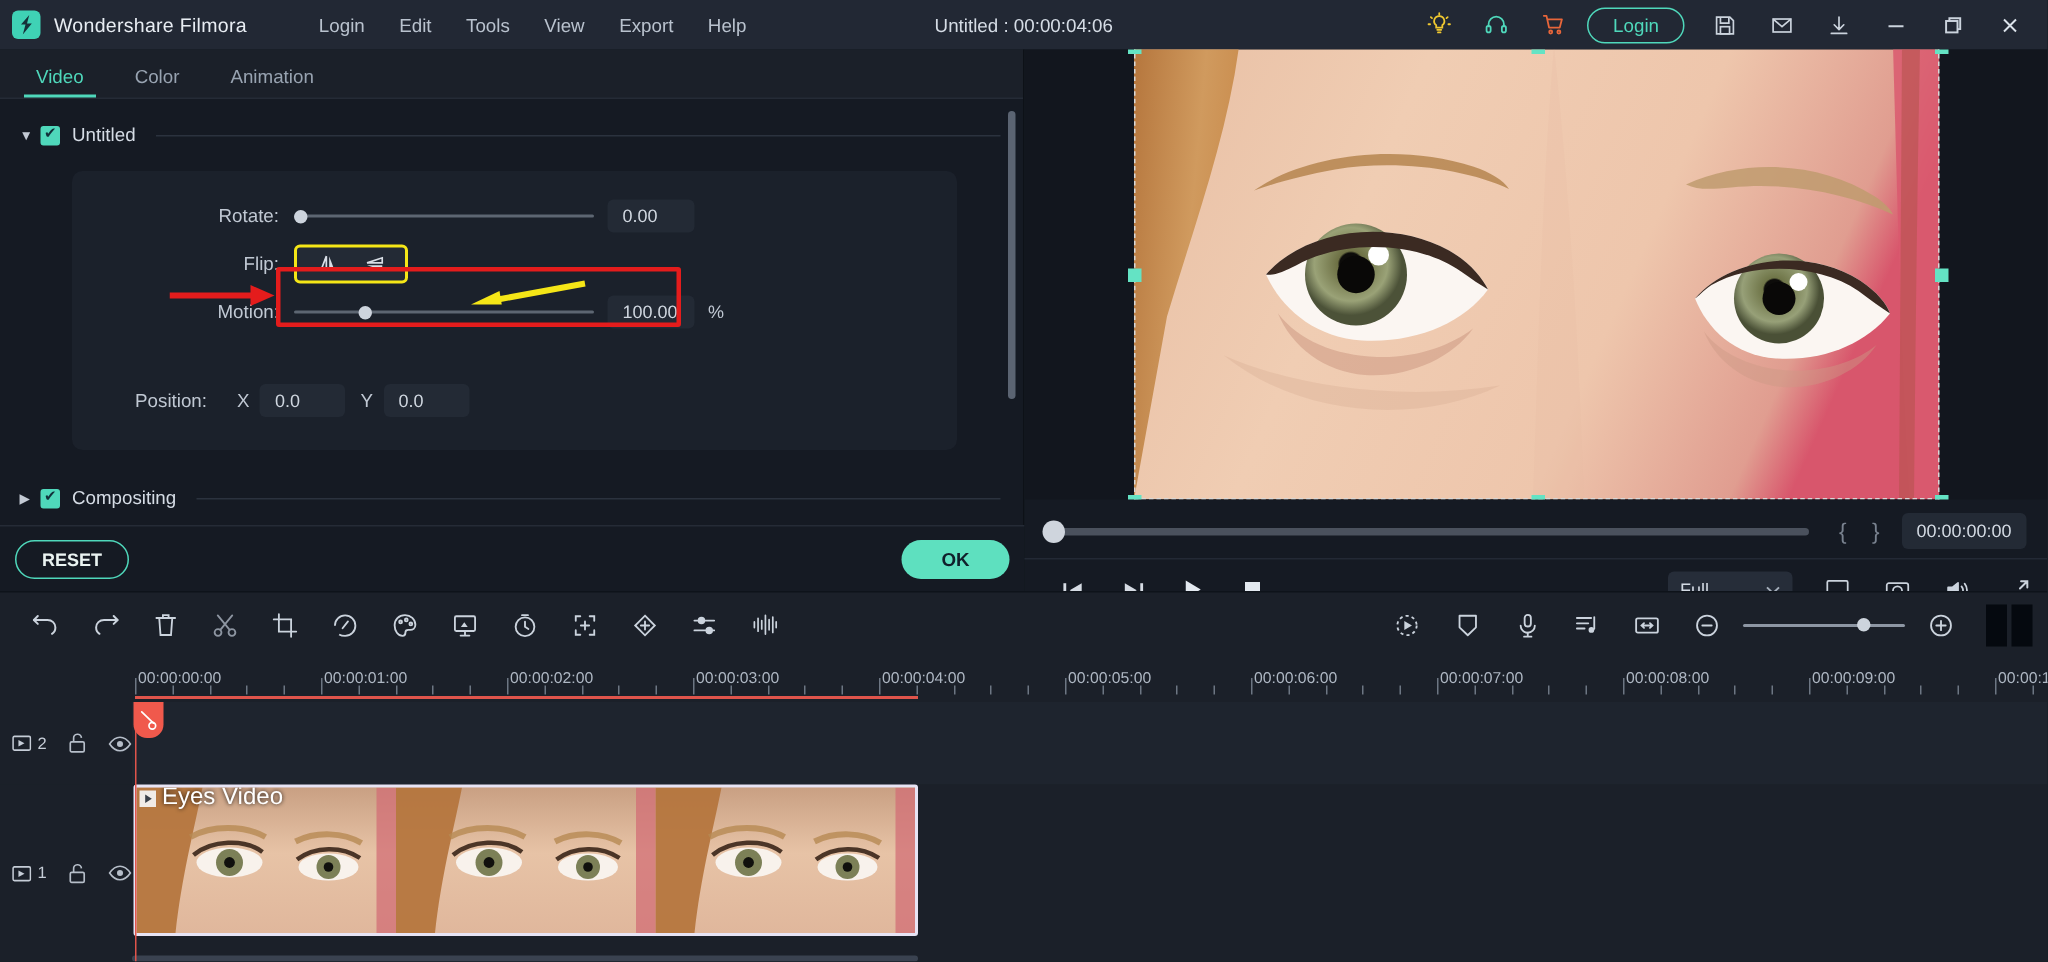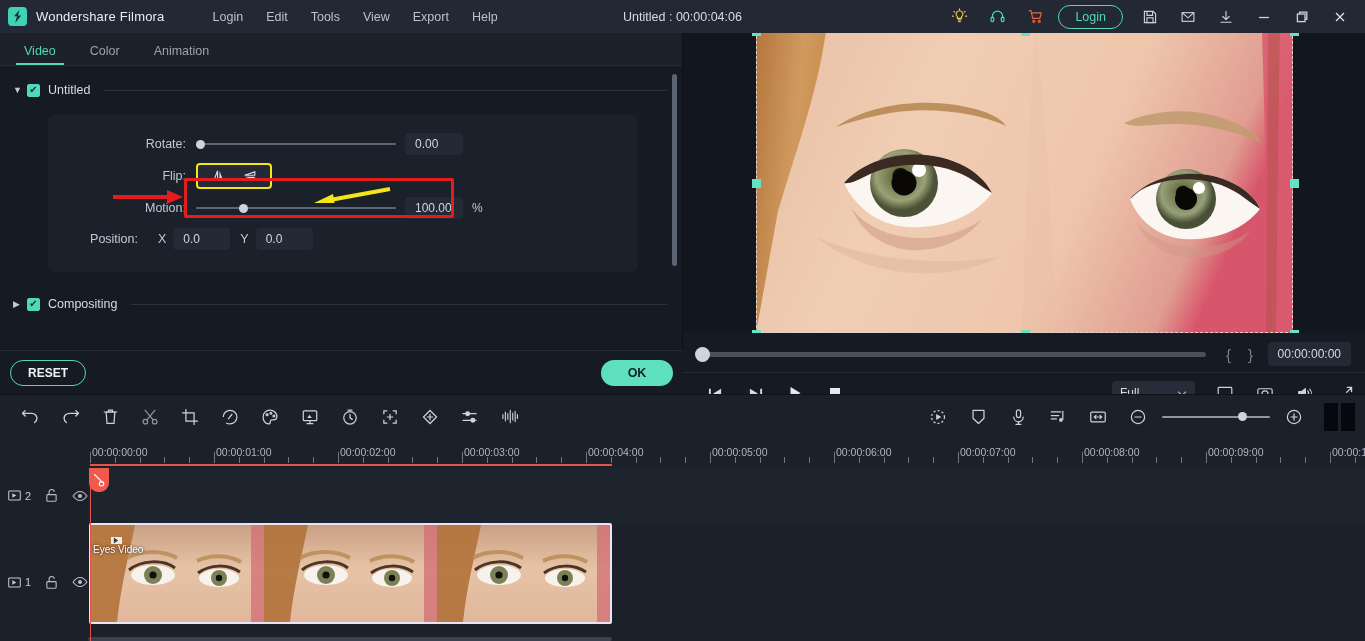--- a/index.html
+++ b/index.html
@@ -88,21 +88,21 @@
   .pct { margin-left:9px; font-size:12px; color:#c0c8d3; }
 
   .flipwrap { display:flex; align-items:center; gap:0px; }
   .flipbtns {
     display:flex; align-items:center; background:#232a35; border-radius:4px;
     height:26px; padding:0 4px; border:2.5px solid #f5e617;
   }
   .flipbtn { width:32px; height:22px; display:flex; align-items:center; justify-content:center; }
   .flipbtn svg { display:block; }
 
-  .posrow { display:flex; align-items:center; height:30px; }
+  .posrow { display:flex; align-items:center; height:30px;margin-top:28px; }
   .axis { font-size:12.5px; color:#c0c8d3; margin:0 7px 0 10px; }
 
   
   .red-box {
     position:absolute; left:184px; top:145px; width:270px; height:40px;
     border:3px solid #e41c1c; border-radius:2px; pointer-events:none;
   }
   .red-arrow { position:absolute; left:113px; top:156px; width:72px; height:16px; pointer-events:none; }
   .yellow-arrow { position:absolute; left:312px; top:152px; width:80px; height:24px; pointer-events:none; }
 
@@ -174,23 +174,23 @@
   .track-head { position:absolute; left:0; width:88px; height:100%;
      display:flex; align-items:center; background:#1b2029; }
   .th-num { display:flex; align-items:center; gap:4px; margin-left:8px; font-size:11px; color:#c6cdd7; }
   .th-ic { width:26px; display:flex; align-items:center; justify-content:center; }
 
   .clip {
     position:absolute; border:2px solid #e7e4f5; border-radius:2px; overflow:hidden;
     background:#c9a189;
   }
   .clip-label {
-    position:absolute; left:0; top:12px; height:14px; display:flex; align-items:center;
-    padding:0 4px 0 2px; font-size:10px; color:#ffffff;
-    text-shadow:0 0 3px rgba(0,0,0,.9); z-index:3;flex-direction:column;
+    position:absolute; left:0; top:0; height:14px; display:flex; align-items:center;
+    padding:0 4px 0 2px; font-size:16px; color:#ffffff;
+    text-shadow:0 0 3px rgba(0,0,0,.9); z-index:3;
   }
   .clip-play { width:11px; height:11px; background:rgba(245,245,245,.92); margin-right:4px;
      display:flex; align-items:center; justify-content:center; }
   .playhead { position:absolute; top:0; width:1px; background:#e0544b; z-index:9; }
   .ph-marker { position:absolute; width:20px; height:24px; background:#f0594c;
      border-radius:0 0 9px 9px; left:0px; top:0; display:flex; align-items:center; justify-content:center;}
   .red-progress { position:absolute; height:2px; background:#e0544b; }
   .hscroll { position:absolute; left:88px; bottom:0; height:4px; background:#3a4250; border-radius:2px; }
 </style>
 </head>

